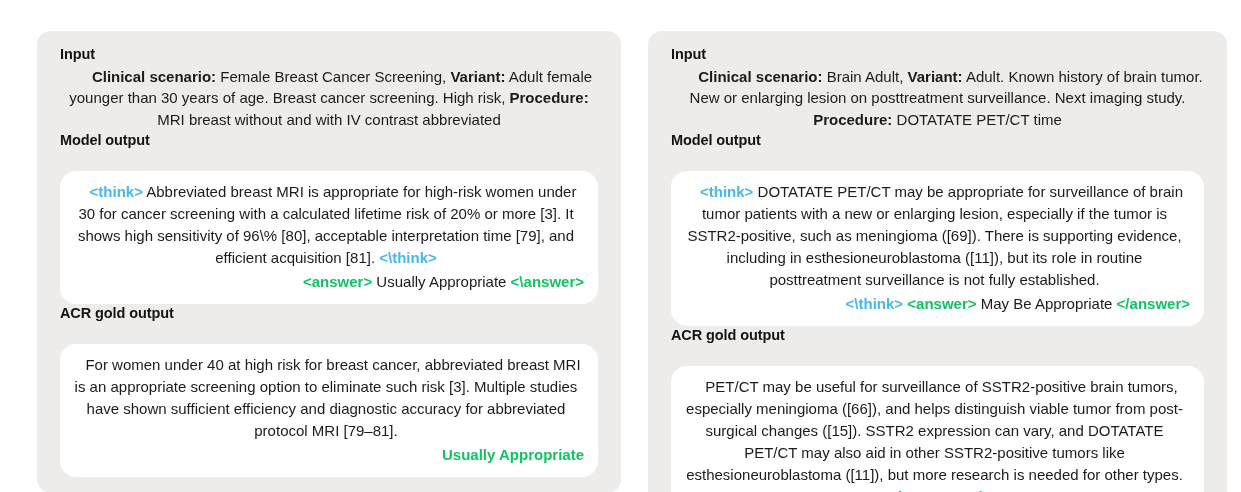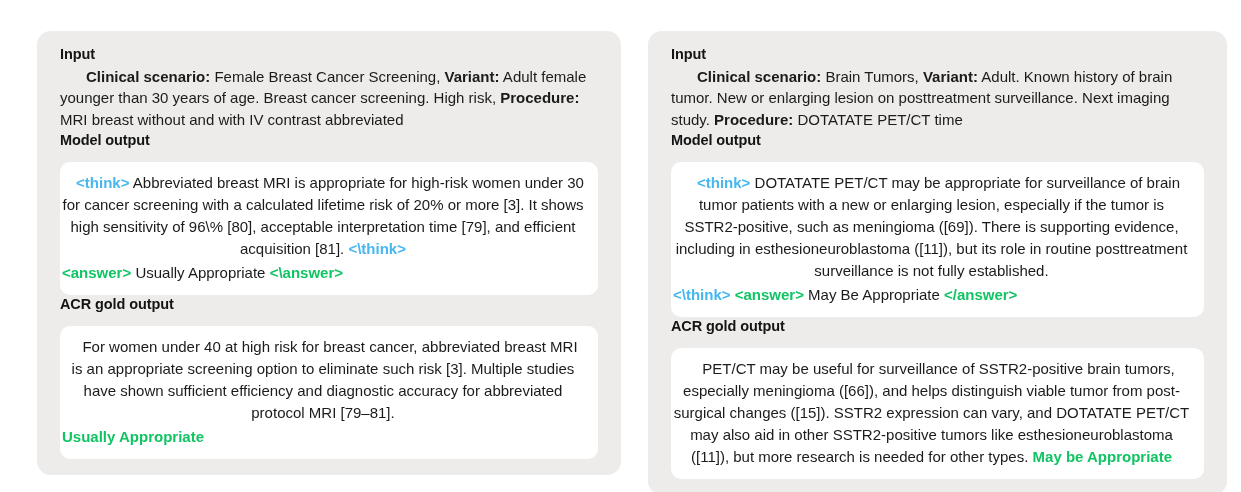--- a/index.html
+++ b/index.html
@@ -33,46 +33,47 @@
     letter-spacing: -0.1px;
     line-height: 1.35;
     margin: 0 0 1px 0;
   }
   .label-gap { }
 
   .input-text {
     font-size: 15px;
     color: #1b1b1b;
     line-height: 1.45;
+    text-align: center;
     text-indent: 26px;
     margin: 0;
   }
   .input-text .k { font-weight: bold; }
 
   .card {
     background: #ffffff;
-    border-radius: 10px;
-    padding: 10px 14px 11px 2px;
-    margin-top: 12px;
+    border-radius: 16px;
+    padding: 10px 14px 11px 8px;
+    margin-top: 21px;
   }
   .card p {
     margin: 0;
     font-size: 15px;
     line-height: 1.46;
     color: #1b1b1b;
     text-align: center;
     text-indent: 14px;
   }
 
   .think { color: #47b7ee; font-weight: bold; }
   .answer-tag { color: #11c463; font-weight: bold; }
   .verdict { color: #11c463; font-weight: bold; }
   .verdict-line {
     display: block;
-    text-align: left;
+    text-align: right;
     text-indent: 0;
     margin-top: 2px;
   }
 </style>
 </head>
 <body>
 
 <div class="page">
 
   <div class="panel" id="panel-left">
@@ -92,21 +93,21 @@
     <div class="card">
       <p><span>For women under 40 at high risk for breast cancer, abbreviated breast MRI is an appropriate screening option to eliminate such risk [3]. Multiple studies have shown  sufficient efficiency and diagnostic accuracy for abbreviated protocol MRI  [79–81].</span><span class="verdict verdict-line">Usually Appropriate</span></p>
     </div>
 
   </div>
 
   <div class="panel" id="panel-right">
 
     <div class="section-label">Input</div>
 
-    <p class="input-text"><span class="k">Clinical scenario:</span><span> Brain Tumors, </span><span class="k">Variant:</span><span> Adult. Known history of brain tumor. New or enlarging lesion on posttreatment surveillance. Next imaging study. </span><span class="k">Procedure:</span><span> DOTATATE PET/CT time</span></p>
+    <p class="input-text"><span class="k">Clinical scenario:</span><span> Brain Adult, </span><span class="k">Variant:</span><span> Adult. Known history of brain tumor. New or enlarging lesion on posttreatment surveillance. Next imaging study. </span><span class="k">Procedure:</span><span> DOTATATE PET/CT time</span></p>
 
     <div class="section-label label-gap">Model output</div>
 
     <div class="card">
       <p><span class="think">&lt;think&gt;</span><span> DOTATATE PET/CT may be appropriate for surveillance of brain tumor patients with a new or enlarging lesion, especially if the tumor is SSTR2-positive, such as meningioma ([69]). There is supporting evidence, including in esthesioneuroblastoma ([11]), but its role in routine posttreatment surveillance is not fully established. </span><span class="verdict-line"><span class="think">&lt;\think&gt;</span><span> </span><span class="answer-tag">&lt;answer&gt;</span><span> May Be Appropriate </span><span class="answer-tag">&lt;/answer&gt;</span></span></p>
     </div>
 
     <div class="section-label label-gap">ACR gold output</div>
 
     <div class="card">

